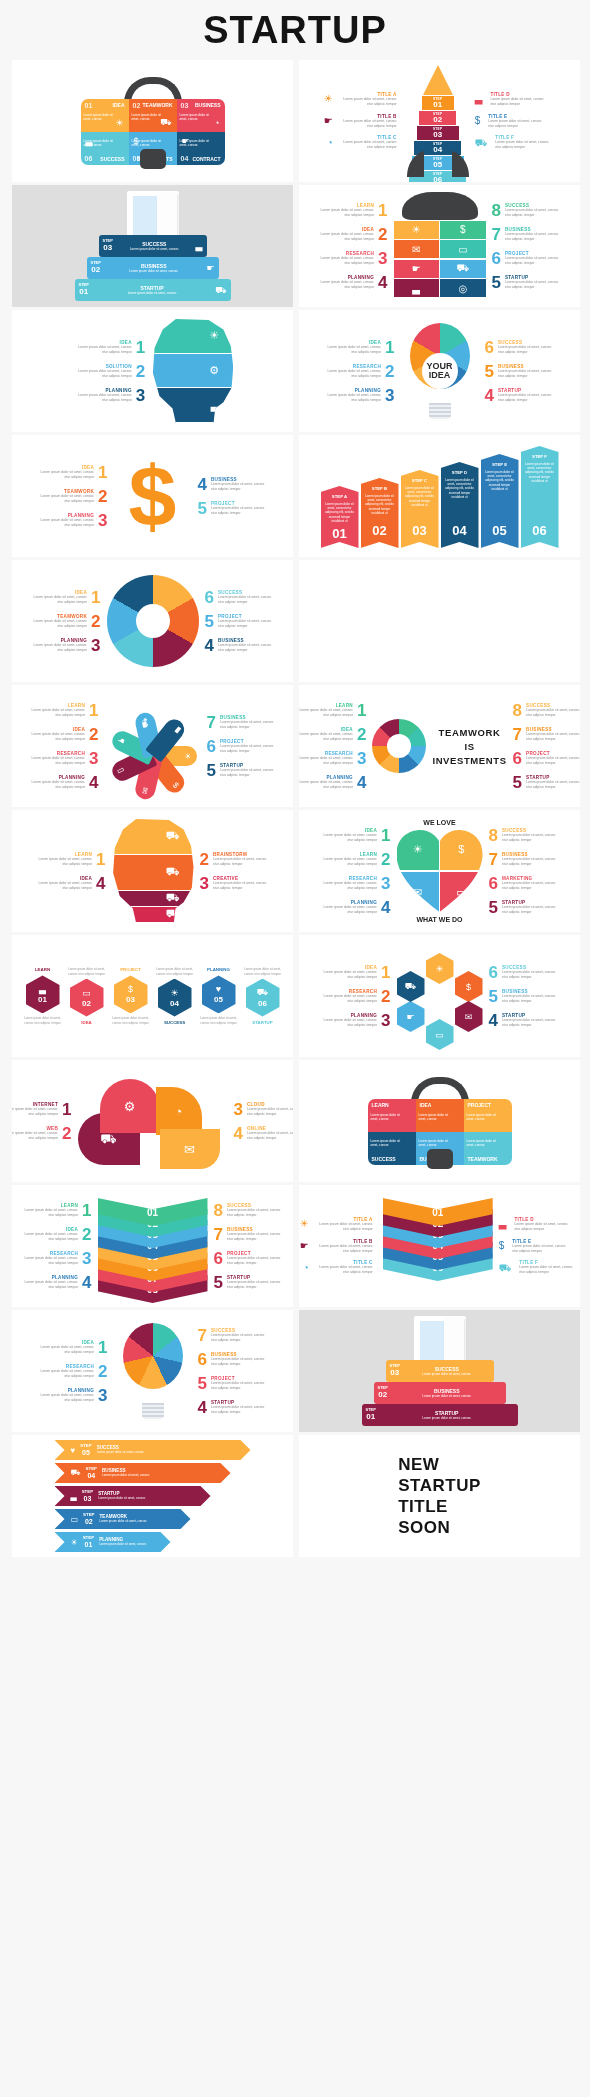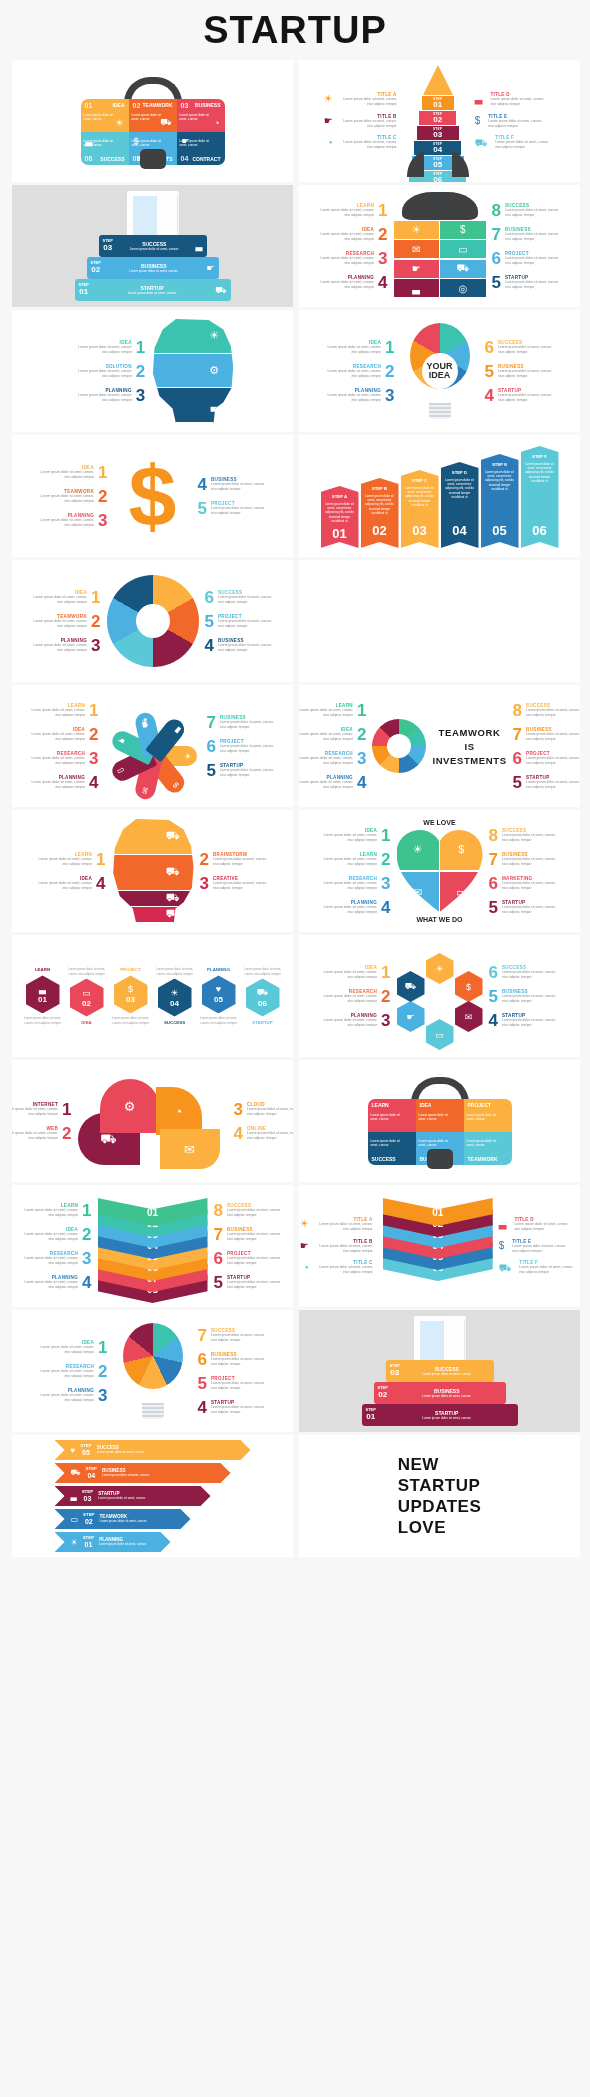--- a/index.html
+++ b/index.html
@@ -1475,19 +1475,19 @@
               <div class="rd">Lorem ipsum dolor sit amet, consec</div>
             </div>
           </div>
         </div>
     </div>
 
     <div class="card wide-gap">
       <div class="soon" id="soon">
           <div>NEW</div>
           <div>STARTUP</div>
-          <div>UPDATES</div>
-          <div>LOVE</div>
+          <div>TITLE</div>
+          <div>SOON</div>
         </div>
     </div>
 
   </div>
 </div>
 
 </body></html>

